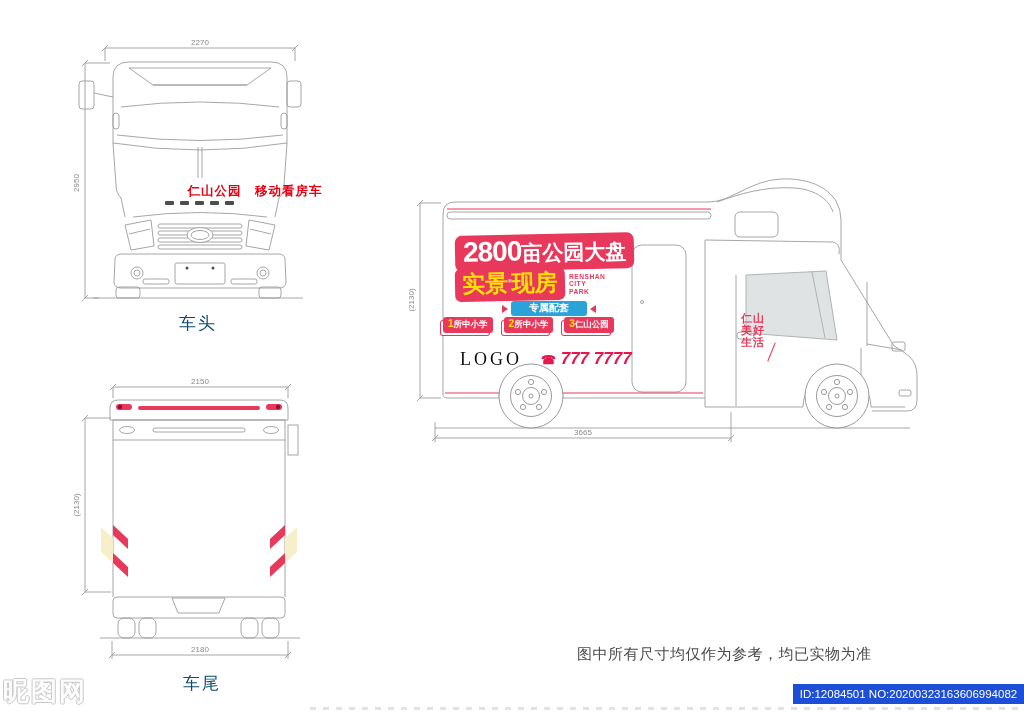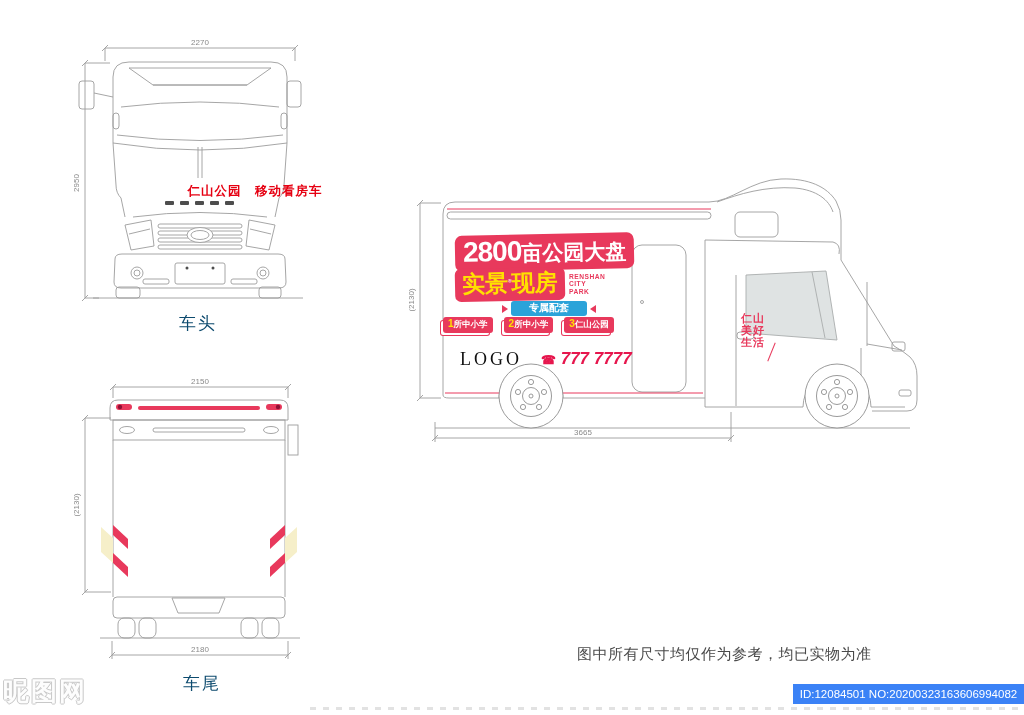--- a/index.html
+++ b/index.html
@@ -50,21 +50,21 @@
   .v-slogan .slash{position:absolute;right:-7px;bottom:-14px;width:1px;height:20px;
           background:#e8395c;transform:rotate(22deg);}
   
   .note{left:577px;top:645px;font-family:Liberation Serif, serif;font-size:15px;
         color:#4a4a4a;letter-spacing:.5px;z-index:4;}
   .wm-left{left:3px;top:674px;display:flex;align-items:center;gap:7px;z-index:3;
         color:#fdfdfd;font-weight:700;
         text-shadow:1px 0 #c8c8c8,-1px 0 #c8c8c8,0 1px #c8c8c8,0 -1px #c8c8c8;}
   .wm-left .site{font-size:26px;letter-spacing:2px;}
   .wm-left .url{font-size:22px;letter-spacing:1px;}
-  .wm-right{left:793px;top:684px;width:231px;height:20px;background:#3b82f6;color:#fff;
+  .wm-right{left:793px;top:684px;width:231px;height:20px;background:#1d4ed8;color:#fff;
         font-size:11.5px;display:flex;align-items:center;justify-content:center;z-index:3;
         white-space:nowrap;}
   .wm-dashes{left:310px;top:707px;width:714px;height:3px;z-index:3;
         background:repeating-linear-gradient(90deg,#e2e2e2 0 6px,transparent 6px 13px);}
 </style>
 </head>
 <body>
 
 <div class="abs" style="left:55px;top:35px;width:270px;height:300px;">
   <svg width="270" height="300" viewBox="0 0 270 300">

